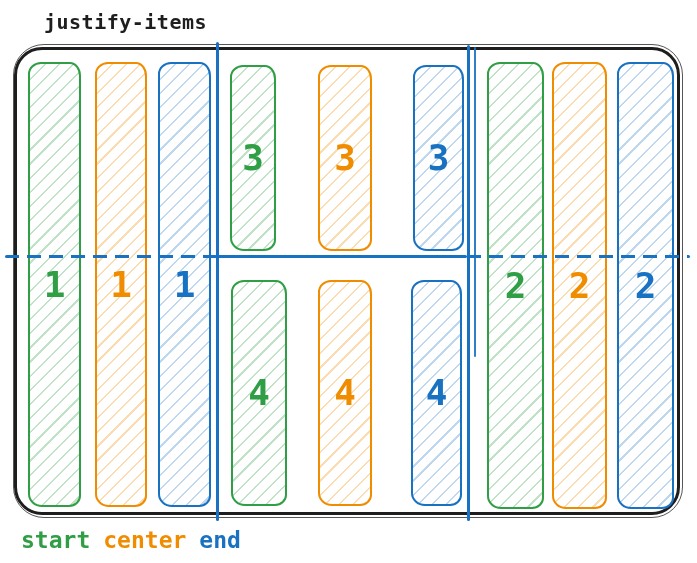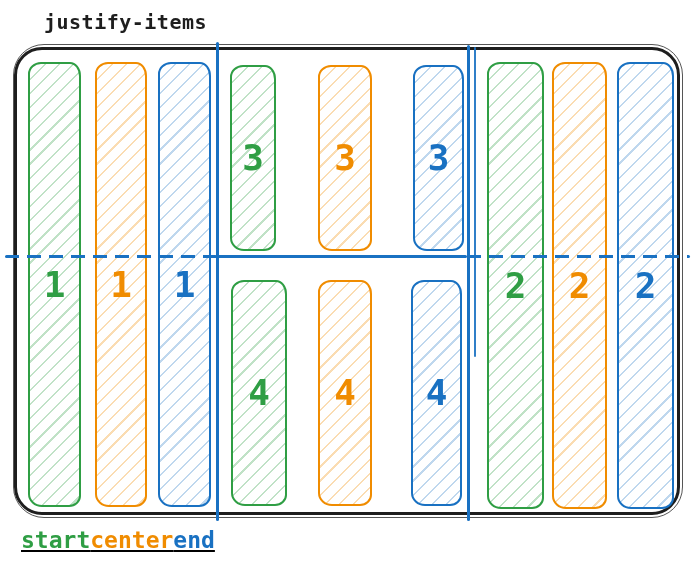--- a/index.html
+++ b/index.html
@@ -42,21 +42,21 @@
   }
   .bar.green{border-color:var(--green);color:var(--green);
     background-image:repeating-linear-gradient(135deg,rgba(47,158,68,.30) 0 1.6px,transparent 1.6px 10px);}
   .bar.orange{border-color:var(--orange);color:var(--orange);
     background-image:repeating-linear-gradient(135deg,rgba(240,140,0,.30) 0 1.6px,transparent 1.6px 10px);}
   .bar.blue{border-color:var(--blue);color:var(--blue);
     background-image:repeating-linear-gradient(135deg,rgba(25,113,194,.28) 0 1.6px,transparent 1.6px 10px);}
   .num{font:700 36px "DejaVu Sans Mono",monospace;line-height:1;}
 
   .legend{position:absolute;left:21px;top:527px;font:700 23px "DejaVu Sans Mono",monospace;
-    display:flex;text-decoration:underline;}
+    display:flex;gap:13px;}
   .lg-start{color:var(--green);}
   .lg-center{color:var(--orange);text-align:right;}
   .lg-end{color:var(--blue);}
 </style>
 </head>
 <body>
 
 <div class="stage">
 
   <div class="title">justify-items</div>

